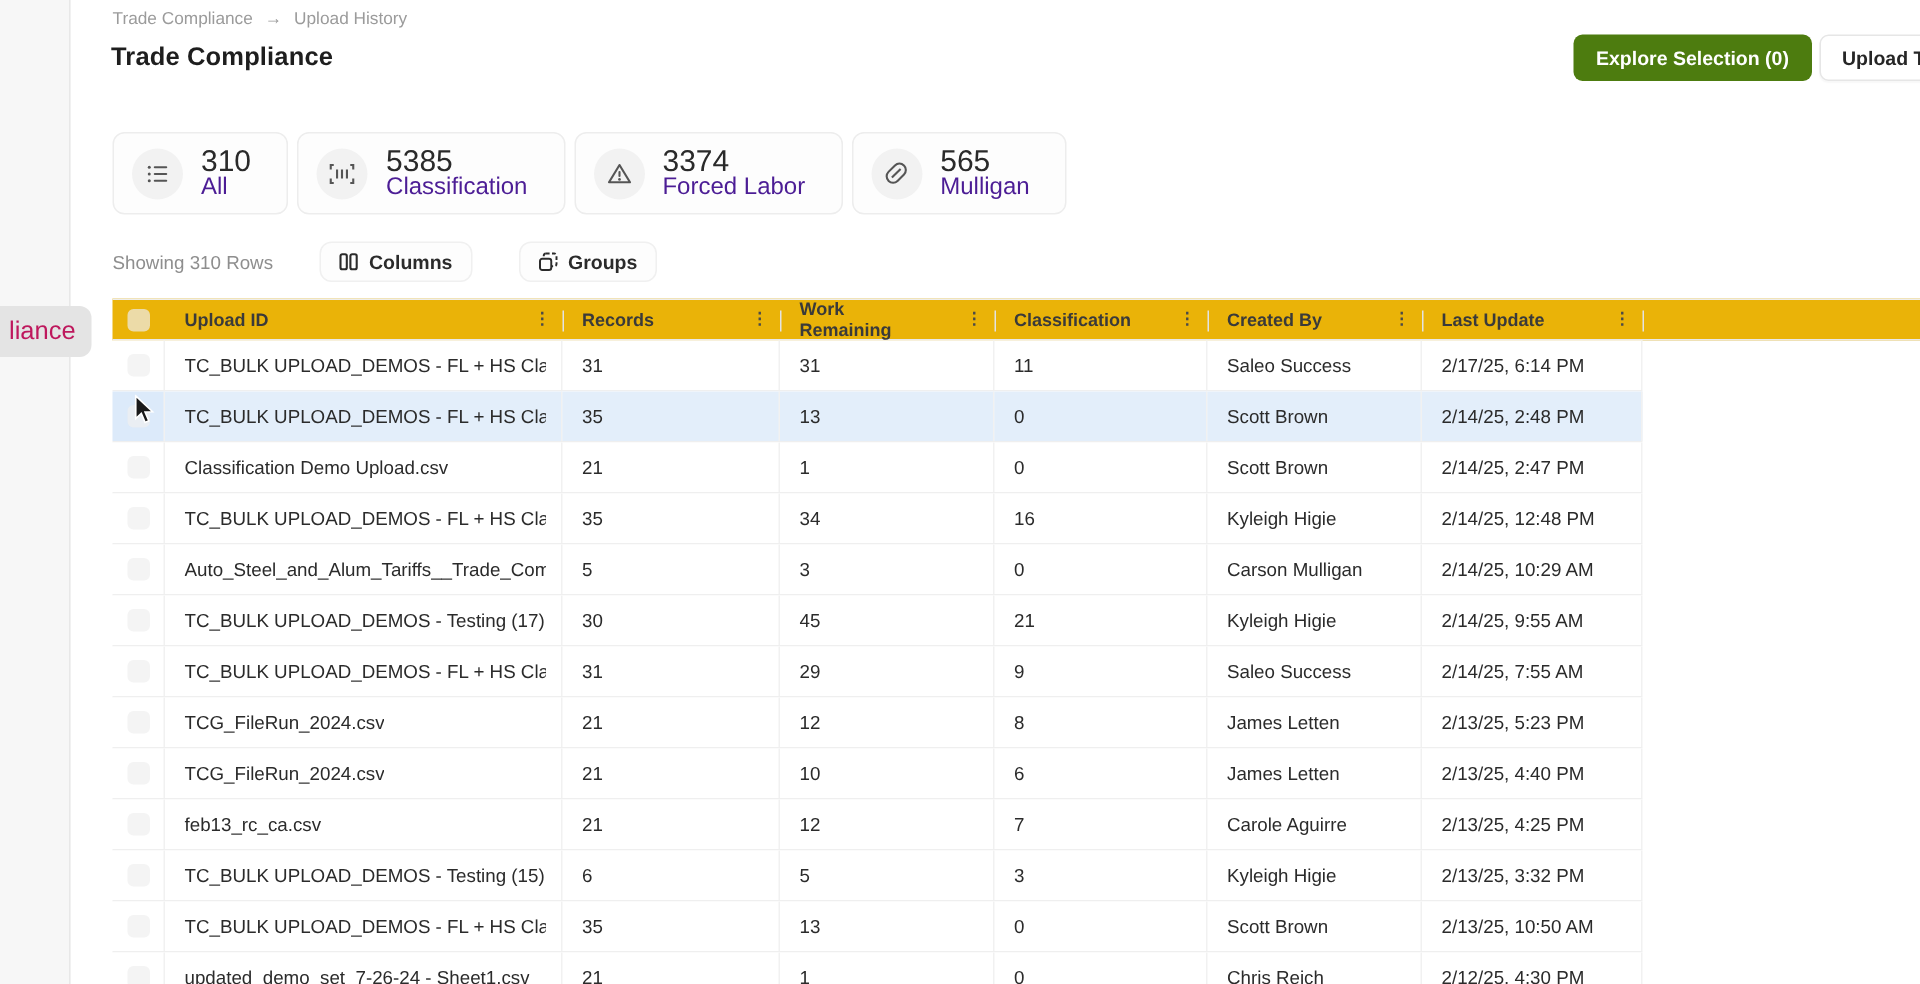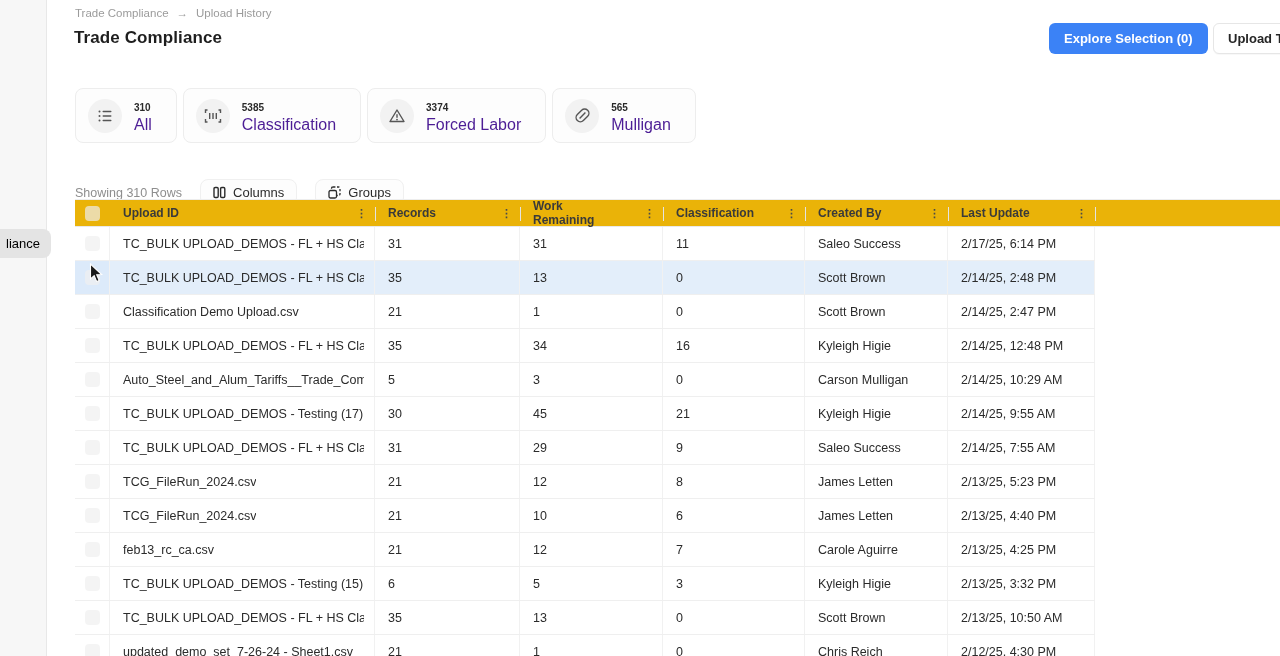--- a/index.html
+++ b/index.html
@@ -10,63 +10,63 @@
     position:relative;
     overflow:hidden;
     color:#262626;
   }
   
   .sidebar-sliver {
     position:absolute; left:0; top:0; width:47px; height:656px;
     background:#f7f7f7; border-right:1px solid #e8e8e8;
   }
   .nav-tooltip {
-    position:absolute; left:0; top:229px;
-    background:#e4e4e4; color:#000000;
-    font-size:13px; padding:7px 11px 7px 6px;
+    position:absolute; left:0; top:204px;
+    background:#e4e4e4; color:#be185d;
+    font-size:17px; padding:7px 11px 7px 6px;
     border-radius:0 8px 8px 0; z-index:5;
   }
   .breadcrumb {
     position:absolute; left:75px; top:7px;
     font-size:11.5px; color:#9b9b9b; display:flex; gap:8px; align-items:center;
   }
   .page-title {
     position:absolute; left:74px; top:28px;
     font-size:17px; font-weight:700; color:#1e1e1e; letter-spacing:.1px;
   }
   .btn-explore {
     position:absolute; left:1049px; top:23px; height:31px;
-    background:#3b82f6; color:#ffffff; border:none; border-radius:6px;
+    background:#4d7c0f; color:#ffffff; border:none; border-radius:6px;
     font-family:inherit; font-size:13px; font-weight:600; padding:0 15px; cursor:pointer;
   }
   .btn-upload {
     position:absolute; left:1213px; top:23px; height:31px; width:130px;
     background:#ffffff; color:#262626; border:1px solid #e6e6e6; border-radius:6px;
     font-family:inherit; font-size:13px; font-weight:600; text-align:left; padding:0 14px; cursor:pointer;
     box-shadow:0 1px 1px rgba(0,0,0,.03);
   }
   
   .stats-row { position:absolute; left:75px; top:88px; display:flex; gap:6px; }
   .stat-card {
     border:1px solid #ededed; border-radius:8px; background:#fdfdfd;
     display:flex; align-items:center; gap:12px; padding:10px 24px 10px 12px; height:55px;
   }
   .stat-icon {
     width:34px; height:34px; border-radius:50%; background:#f2f2f2;
     display:flex; align-items:center; justify-content:center; color:#555;
   }
-  .stat-value { font-size:10px; font-weight:700; color:#2a2a2a; line-height:18px; }
+  .stat-value { font-size:20px; font-weight:400; color:#2a2a2a; line-height:18px; }
   .stat-label { font-size:16px; color:#4c1d95; line-height:15px; }
   
-  .toolbar { position:absolute; left:75px; top:161px; display:flex; align-items:center; gap:18px;margin-top:18px; }
+  .toolbar { position:absolute; left:75px; top:161px; display:flex; align-items:center; gap:31px; }
   .showing { font-size:12.5px; color:#8e8e8e; }
   .tool-btn {
     display:flex; align-items:center; gap:7px; height:27px; padding:0 12px;
     background:#fdfdfd; border:1px solid #f0f0f0; border-radius:8px;
-    font-family:inherit; font-size:13px; font-weight:400; color:#2b2b2b; cursor:pointer;
+    font-family:inherit; font-size:13px; font-weight:700; color:#2b2b2b; cursor:pointer;
   }
   
   .table { position:absolute; left:75px; top:199px; right:0; }
   .thead {
     display:flex; background:#eab308; height:28px;
     border-top:1px solid #ededed; border-bottom:1px solid #e9e9e9;
   }
   .th {
     display:flex; align-items:center; font-size:12px; font-weight:600; color:#3a3a3a;
     padding:0 4px 0 13px; position:relative;

